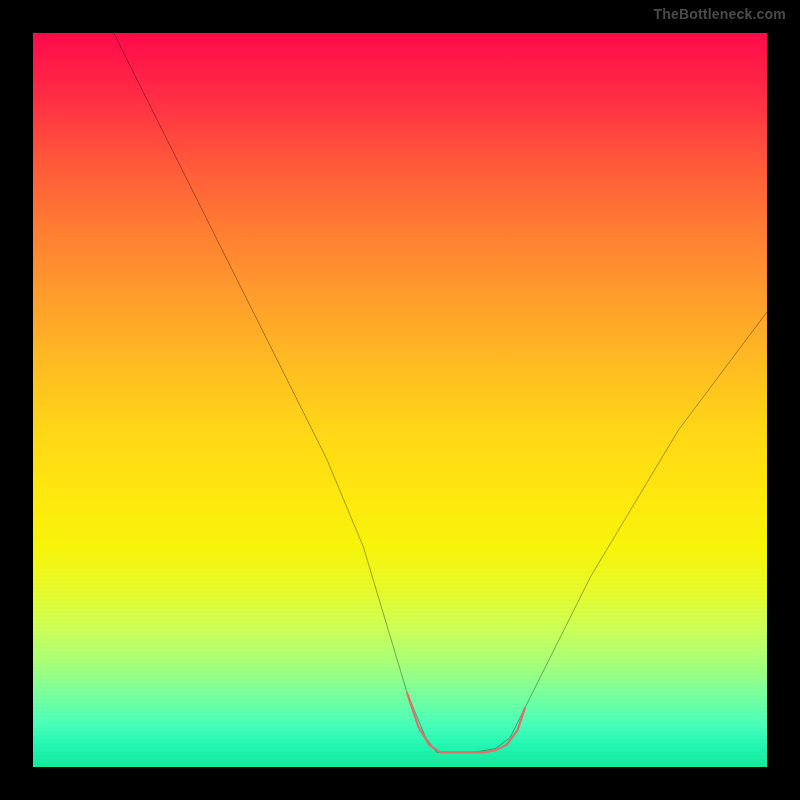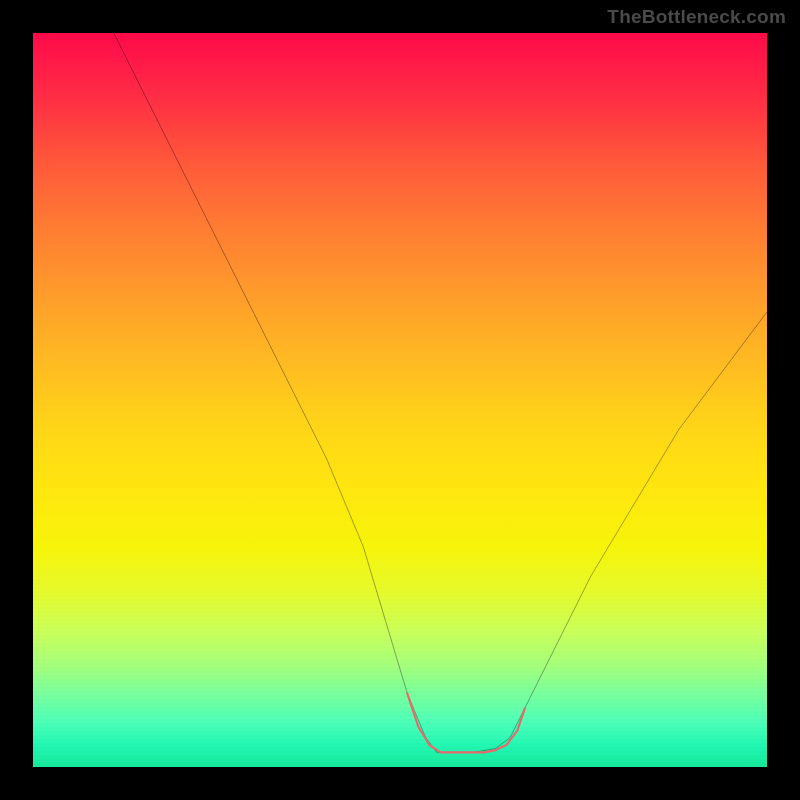--- a/index.html
+++ b/index.html
@@ -68,21 +68,21 @@
     position: absolute;
     inset: 0;
     width: 100%;
     height: 100%;
   }
   .watermark {
     position: absolute;
     top: 6px;
     right: 14px;
     color: #4a4a4a;
-    font-size: 19px;
+    font-size: 14px;
     font-weight: 600;
     letter-spacing: 0.2px;
     user-select: none;
   }
 </style>
 </head>
 <body>
 
 <div class="frame">
 

